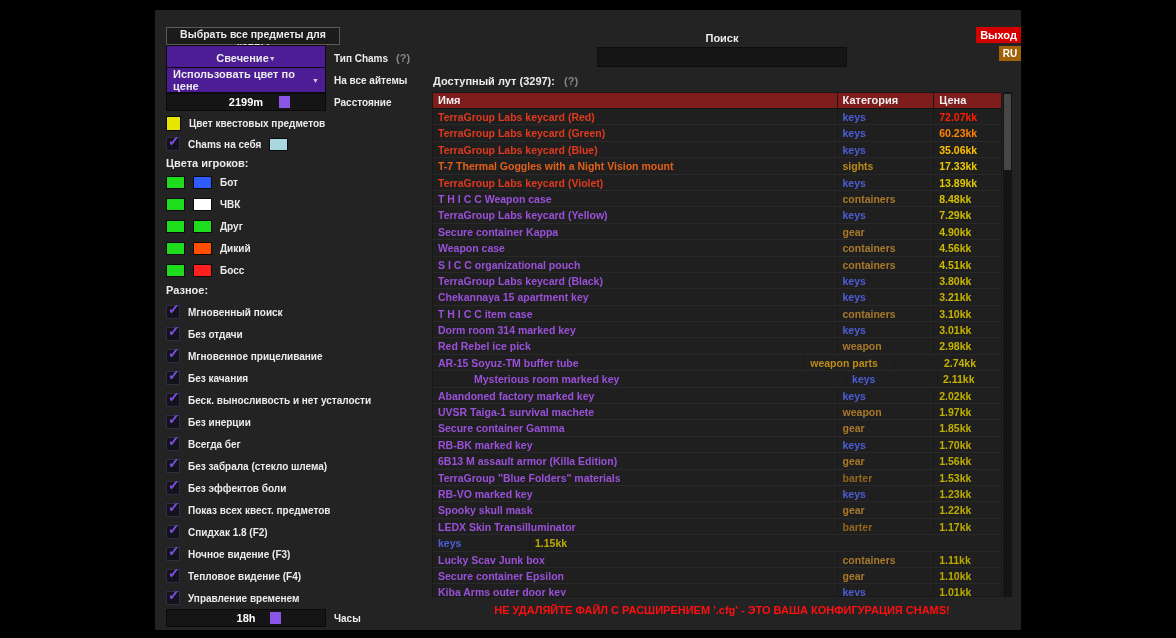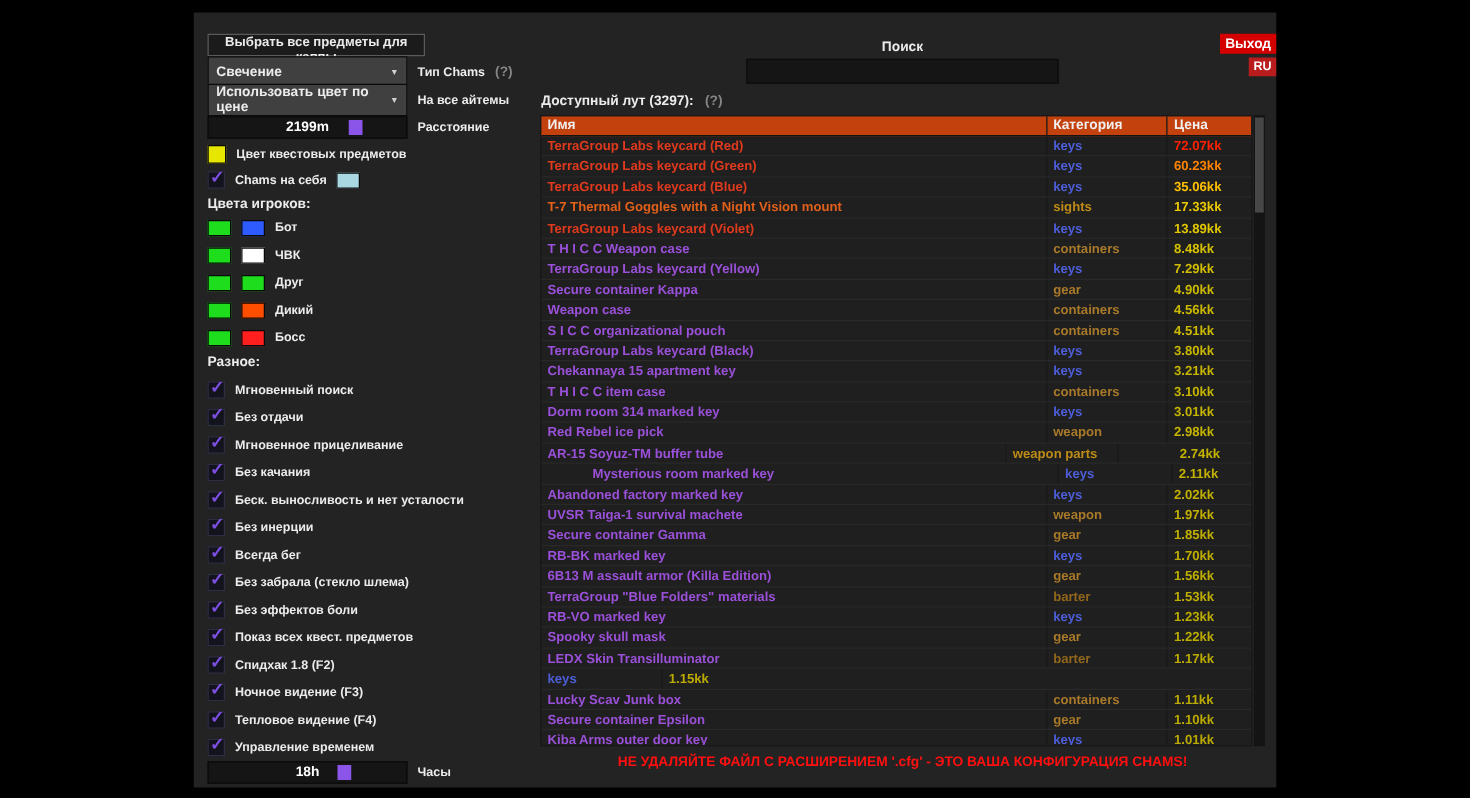--- a/index.html
+++ b/index.html
@@ -14,27 +14,27 @@
     font-family:inherit; font-weight:bold; cursor:pointer; }
   .search-label { position:absolute; left:442px; top:22px; width:250px; text-align:center;
     color:#ebebeb; font-size:11px; }
   .search-input { position:absolute; left:442px; top:37px; width:250px; height:20px;
     background:#151515; border:1px solid #0c0c0c; color:#e8e8e8; font-size:11px; padding:0 6px;
     font-family:inherit; font-weight:bold; }
   .exit-btn { position:absolute; left:821px; top:17px; width:45px; height:16px;
     background:#d40000; border:none; color:#fff; font-size:11px; font-family:inherit;
     font-weight:bold; cursor:pointer; }
   .lang-badge { position:absolute; left:844px; top:36px; width:22px; height:15px;
-    background:#b91c1c; color:#fff; font-size:10px; display:flex; align-items:center;
+    background:#a16207; color:#fff; font-size:10px; display:flex; align-items:center;
     justify-content:center; cursor:pointer; }
 
   
   .row { position:absolute; left:11px; display:flex; align-items:center; gap:8px; height:18px; }
-  .combo { width:160px; height:18px; background:#404040; border:1px solid #0a0a0a; color:#ececec;
-    font-size:11px; display:flex; align-items:center; justify-content:space-between;
+  .combo { width:160px; height:18px; background:#4c1d95; border:1px solid #0a0a0a; color:#ececec;
+    font-size:11px; display:flex; align-items:center; justify-content:center;
     padding:12px 6px; cursor:pointer; }
   .combo .arrow { font-size:7px; color:#d0d0d0; }
   .lbl { color:#ececec; font-size:10px; white-space:nowrap; }
   .help { color:#868686; font-size:11px; }
   .section-label { position:absolute; left:11px; color:#ececec; font-size:11px; }
 
   .slider { position:relative; width:160px; height:18px; background:#151515; border:1px solid #0a0a0a; }
   .slider .grab { position:absolute; top:2px; width:11px; height:12px; background:#8a55e8; cursor:pointer; }
   .slider .val { position:absolute; inset:0; display:flex; align-items:center; justify-content:center;
     color:#fff; font-size:11px; pointer-events:none; }
@@ -47,21 +47,21 @@
   .checkbox .tick { position:absolute; left:1px; top:-4px; color:#7d4fe2; font-size:14px; line-height:14px; }
 
   .vlist { position:absolute; left:11px; display:flex; flex-direction:column; gap:8px; }
   .vrow { display:flex; align-items:center; gap:8px; height:14px; }
 
   
   .loot-title { position:absolute; left:278px; top:65px; color:#ececec; font-size:11px; }
   .loot-title .help { margin-left:6px; }
   .table { position:absolute; left:277px; top:82px; width:570px; height:505px; overflow:hidden;
     background:#1f1f1f; border:1px solid #181818; }
-  .thead { display:flex; height:16px; background:#c2410c; border-bottom:1px solid #141414; }
+  .thead { display:flex; height:16px; background:#7f1d1d; border-bottom:1px solid #141414; }
   .th, .td { white-space:nowrap; overflow:hidden; border-right:1px solid #191919; padding:1px 5px; }
   .th { color:#f0f0f0; font-size:11px; }
   .c-name { width:406px; } .c-cat { width:97px; } .c-price { width:67px; border-right:none; }
   .tr { display:flex; height:16.4px; border-bottom:1px solid #292929; cursor:pointer; }
   .td { font-size:10.5px; padding-top:2px; }
 
   .scrollbar { position:absolute; left:848px; top:82px; width:9px; height:505px; background:#141414; }
   .scroll-thumb { position:absolute; left:1px; top:2px; width:7px; height:76px; background:#474747; cursor:pointer; }
 
   .warning { position:absolute; left:277px; top:594px; width:580px; text-align:center;

